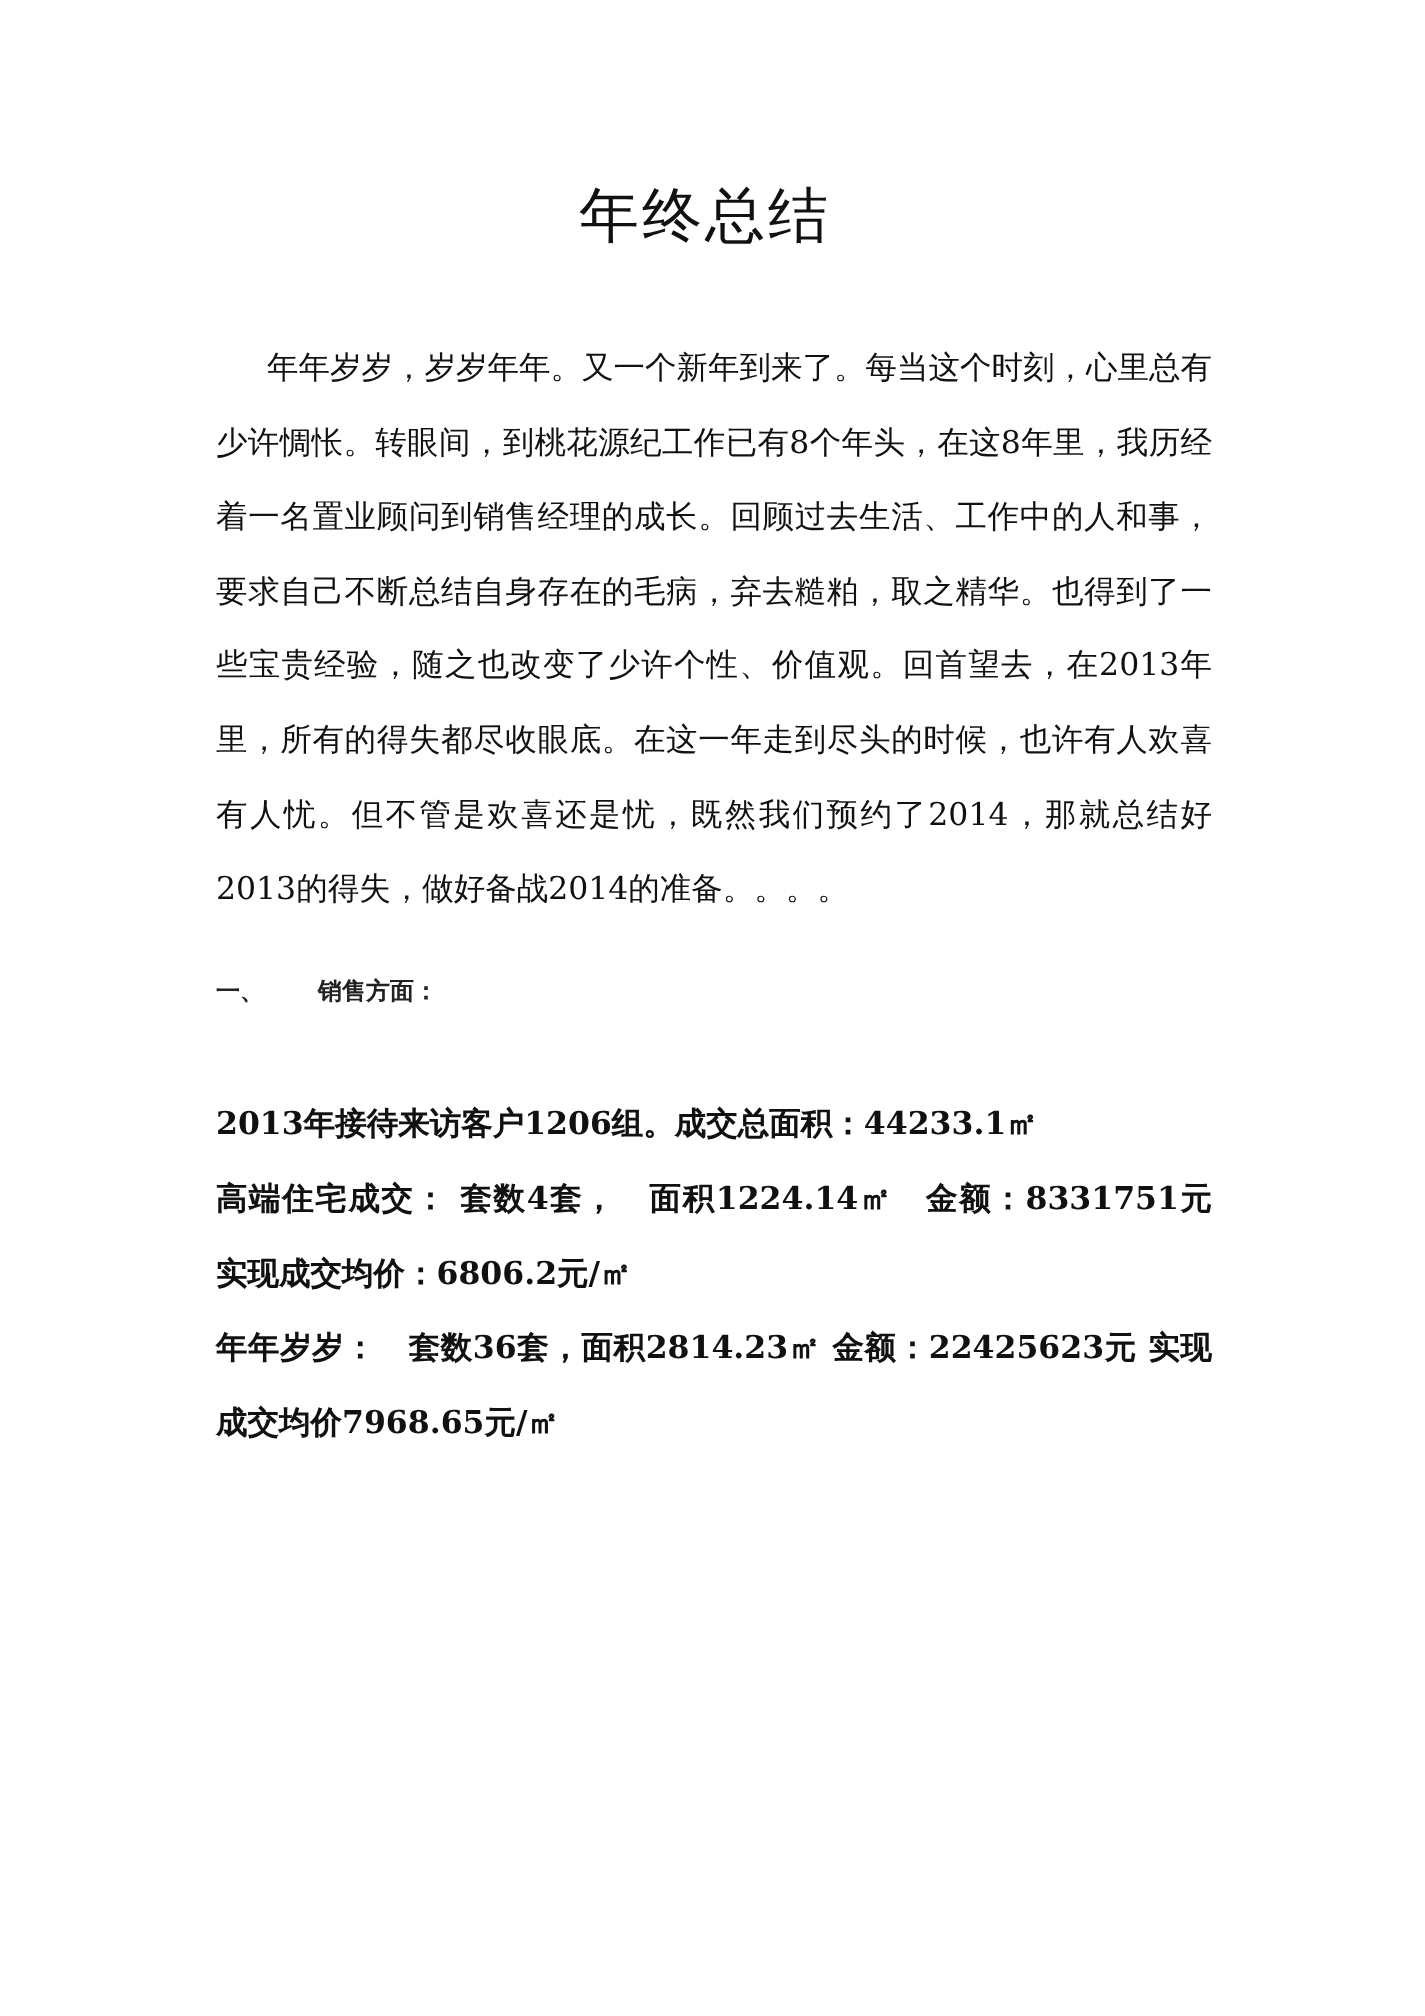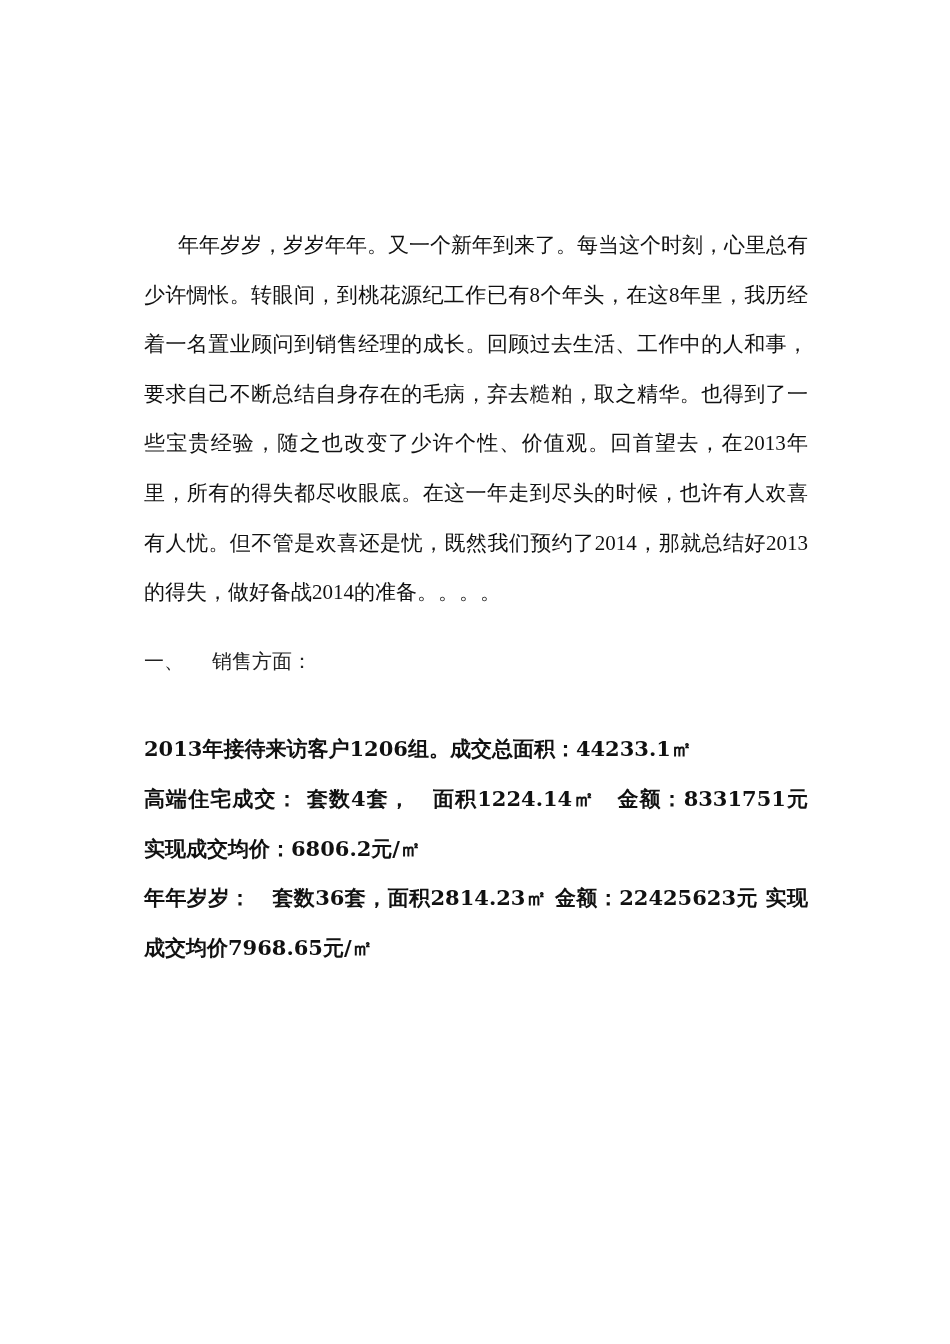--- a/index.html
+++ b/index.html
@@ -39,30 +39,29 @@
       left: 144px;
       width: 664px;
       font-size: 21px;
     }
     .intro {
       top: 221px;
       line-height: 49.6px;
       text-indent: 34px;
       text-align: justify;
       margin: 0;
-      font-family: Liberation Serif, serif;
     }
     .section-heading {
       position: absolute;
       left: 144px;
       top: 645px;
-      font-size: 20px;
+      font-size: 16px;
       line-height: 32px;
       margin: 0;
-      font-weight: normal;
+      font-weight: bold;
       color: #222;
     }
     .section-heading .num {
       display: inline-block;
       width: 68px;
     }
     .stats {
       top: 724px;
       line-height: 49.8px;
       margin: 0;
@@ -73,20 +72,21 @@
       margin: 0;
       padding: 0;
       text-align: justify;
       font-weight: bold;
     }
   </style>
 </head>
 <body>
 
 <div class="page">
+  <h1 class="title">年终总结</h1>
 
   <p class="body-block intro">年年岁岁，岁岁年年。又一个新年到来了。每当这个时刻，心里总有少许惆怅。转眼间，到桃花源纪工作已有8个年头，在这8年里，我历经着一名置业顾问到销售经理的成长。回顾过去生活、工作中的人和事，要求自己不断总结自身存在的毛病，弃去糙粕，取之精华。也得到了一些宝贵经验，随之也改变了少许个性、价值观。回首望去，在2013年里，所有的得失都尽收眼底。在这一年走到尽头的时候，也许有人欢喜有人忧。但不管是欢喜还是忧，既然我们预约了2014，那就总结好2013的得失，做好备战2014的准备。。。。</p>
 
   <h2 class="section-heading">
     <span class="num">一、</span><span>销售方面：</span>
   </h2>
 
   <ul class="body-block stats">
     <li>2013年接待来访客户1206组。成交总面积：44233.1㎡</li>
     <li>高端住宅成交： 套数4套，　面积1224.14㎡　金额：8331751元　实现成交均价：6806.2元/㎡</li>

